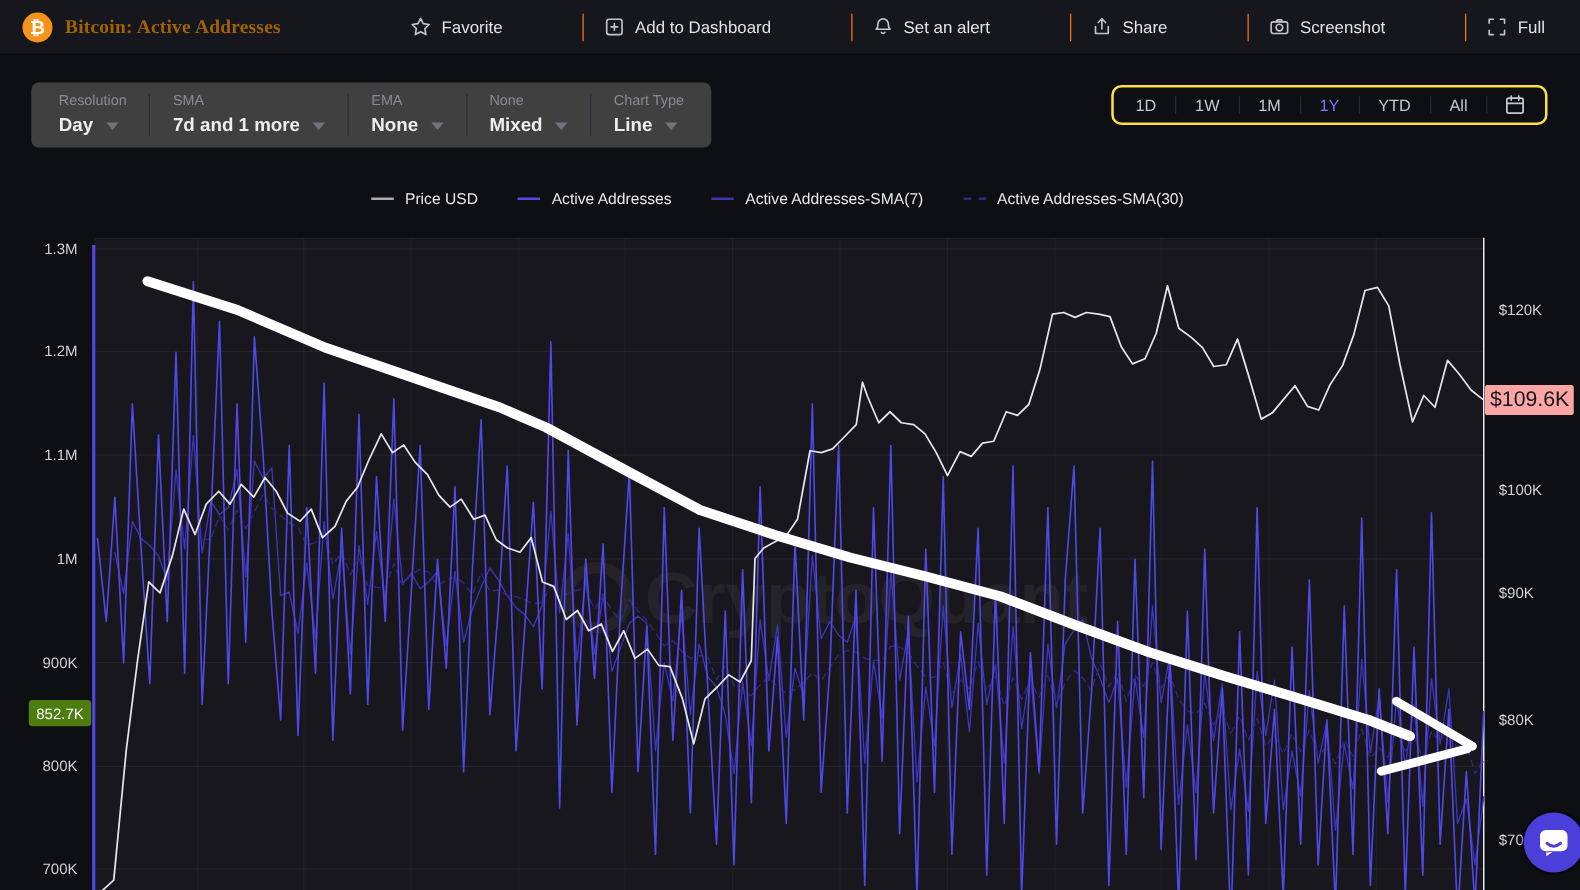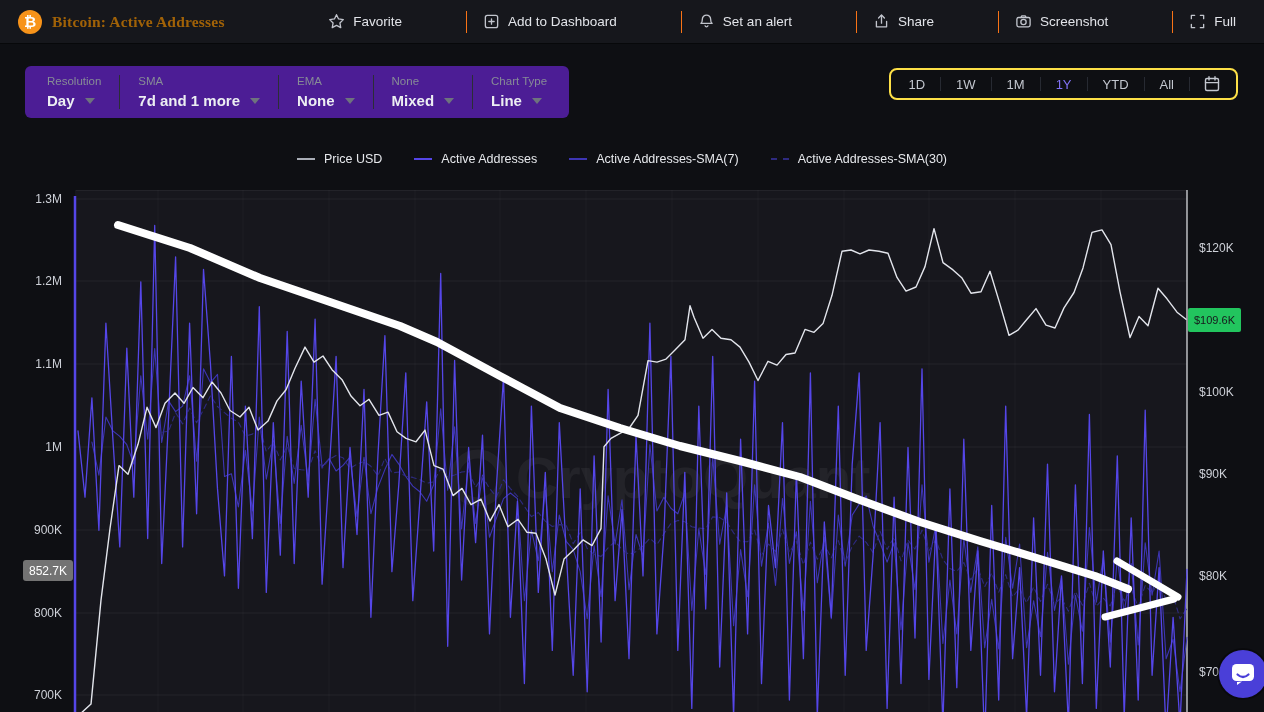--- a/index.html
+++ b/index.html
@@ -25,21 +25,21 @@
   .title{ font-size:15.5px; font-weight:bold; color:#a16207; letter-spacing:.2px;font-family:Liberation Serif, serif; }
   .actions{ margin-left:auto; display:flex; align-items:center; height:100%;gap:48px; }
   .action{
     display:flex; align-items:center; gap:8px; padding:0 16px; height:22px;
     font-size:13.5px; color:#e2e4e9; cursor:pointer; white-space:nowrap;
   }
   .action + .action{ border-left:1px solid #f97316; }
   .action svg{ stroke:#c2c5cd; }
   
   .pill{
-    position:absolute; top:66px; left:25px; background:#4c1d95; border-radius:6px;
+    position:absolute; top:66px; left:25px; background:#404040; border-radius:6px;
     display:inline-flex; align-items:stretch; padding:9px 4px;
   }
   .param{ padding:0 18px; cursor:pointer; }
   .param + .param{ border-left:1px solid #2b2e36; }
   .p-label{ font-size:11.5px; color:#878c96; margin-bottom:5px; }
   .p-value{ font-size:15px; font-weight:bold; color:#eceef2; display:flex; align-items:center; gap:10px; }
   .caret{ width:0; height:0; border-left:5px solid transparent; border-right:5px solid transparent; border-top:6px solid #6e737e; }
   .ranges{
     position:absolute; top:68px; right:26px; height:32px;
     border:2px solid #fde047; border-radius:8px;
@@ -62,21 +62,21 @@
   .chart svg{ position:absolute; top:0; left:0; }
   .ytick{ position:absolute; font-size:12px; color:#ced1d8; line-height:16px; }
   .ytick.left{ left:0; width:62px; text-align:right; }
   .ytick.right{ left:1199px; }
   .badge-left{
     position:absolute; left:23px; width:50px; height:21px; border-radius:3px;
     color:#fff; font-size:12px; display:flex; align-items:center; justify-content:center;
   }
   .badge-right{
     position:absolute; left:1188px; min-width:53px; height:24px; border-radius:2px;
-    background:#22c55e; color:#17181c; font-size:11px;
+    background:#fca5a5; color:#17181c; font-size:17px;
     display:flex; align-items:center; justify-content:center; padding:0 4px;
   }
   
   .chat{
     position:absolute; left:1219px; top:650px; width:48px; height:48px; border-radius:50%;
     display:flex; align-items:center; justify-content:center; cursor:pointer;
     box-shadow:0 0 0 2px rgba(0,0,0,.35);
   }
 </style>
 </head>
@@ -242,21 +242,21 @@
       <line x1="75" y1="6" x2="75" y2="522" stroke="#5546e8" stroke-width="2.5"></line>
       <line x1="1187" y1="0" x2="1187" y2="522" stroke="#e8eaef" stroke-width="1.2"></line>
       <polyline points="91.9,252.0 98.9,285.1 105.9,227.1 112.9,240.9 119.8,246.4 126.8,254.7 133.8,274.1 140.8,185.7 147.7,249.2 154.7,158.6 161.7,252.5 168.7,211.1 175.6,221.6 182.6,216.1 189.6,185.7 196.6,271.3 203.5,178.8 210.5,192.6 217.5,184.3 224.5,286.5 231.4,283.7 238.4,316.9 245.4,260.3 252.4,321.0 259.3,227.1 266.3,289.2 273.3,250.6 280.3,333.4 287.2,246.4 294.2,293.4 301.2,235.4 308.2,290.6 315.1,209.2 322.1,276.8 329.1,268.5 336.1,281.0 343.0,275.4 350.0,267.2 357.0,326.5 364.0,267.2 370.9,323.8 377.9,297.5 384.9,279.6 391.9,264.4 398.8,274.1 405.8,286.5 412.8,296.1 419.8,301.7 426.7,311.3 433.7,294.8 440.7,218.8 447.7,300.3 454.6,236.8 461.6,338.9 468.6,272.7 475.6,333.4 482.5,285.1 489.5,347.2 496.5,327.9 503.5,308.6 510.4,303.0 517.4,308.6 524.4,410.7 531.4,340.3 538.3,370.7 545.3,300.3 552.3,381.7 559.3,325.1 566.2,351.4 573.2,359.6 580.2,381.7 587.2,428.7 594.1,355.5 601.1,406.6 608.1,305.8 615.1,354.1 622.0,309.9 629.0,399.7 636.0,344.5 643.0,366.5 649.9,254.7 656.9,321.0 663.9,307.2 670.9,318.2 677.8,323.8 684.8,303.0 691.8,420.4 698.8,338.9 705.7,384.5 712.7,267.2 719.7,354.1 726.7,315.5 733.6,435.6 740.6,359.6 747.6,406.6 754.6,294.8 761.5,376.2 768.5,333.4 775.5,395.5 782.5,308.6 789.4,373.5 796.4,341.7 803.4,420.4 810.4,311.3 817.3,392.8 824.3,347.2 831.3,428.7 838.3,325.1 845.2,376.2 852.2,325.1 859.2,314.1 866.2,305.8 873.1,336.2 880.1,352.7 887.1,372.1 894.1,352.7 901.0,439.7 908.0,352.7 915.0,399.7 922.0,294.8 928.9,372.1 935.9,334.8 942.9,453.5 949.9,390.0 956.8,443.9 963.8,348.6 970.8,402.4 977.8,356.9 984.7,457.7 991.7,409.3 998.7,459.0 1005.7,347.2 1012.6,398.3 1019.6,354.1 1026.6,457.7 1033.6,410.7 1040.5,446.6 1047.5,362.4 1054.5,420.4 1061.5,387.3 1068.4,474.2 1075.4,405.2 1082.4,441.1 1089.4,337.6 1096.3,412.1 1103.3,367.9 1110.3,452.1 1117.3,367.9 1124.2,423.2 1131.2,373.5 1138.2,454.9 1145.2,352.7 1152.1,405.2 1159.1,361.0 1166.1,468.7 1173.1,449.4 1180.0,501.8 1187.0,447.3" fill="none" stroke="#3d35b4" stroke-width="1.1" stroke-linejoin="round" stroke-linecap="round"></polyline>
       <polyline points="161.7,242.3 168.7,241.1 175.6,222.6 182.6,234.0 189.6,218.1 196.6,232.8 203.5,219.7 210.5,205.7 217.5,216.5 224.5,222.6 231.4,228.3 238.4,232.1 245.4,246.0 252.4,244.1 259.3,235.8 266.3,261.6 273.3,252.1 280.3,269.9 287.2,255.9 294.2,278.5 301.2,279.8 308.2,280.4 315.1,260.7 322.1,278.2 329.1,269.3 336.1,265.5 343.0,267.7 350.0,278.5 357.0,274.1 364.0,271.5 370.9,276.3 377.9,285.8 384.9,268.3 391.9,283.0 398.8,282.0 405.8,286.2 412.8,287.4 419.8,289.7 426.7,293.2 433.7,291.9 440.7,278.5 447.7,287.1 454.6,284.9 461.6,282.0 468.6,281.4 475.6,297.3 482.5,286.8 489.5,298.3 496.5,306.9 503.5,289.7 510.4,298.6 517.4,306.2 524.4,316.4 531.4,326.6 538.3,322.5 545.3,331.1 552.3,336.5 559.3,334.6 566.2,335.2 573.2,353.7 580.2,342.6 587.2,358.5 594.1,364.5 601.1,366.4 608.1,357.8 615.1,351.5 622.0,359.4 629.0,364.5 636.0,361.7 643.0,355.9 649.9,348.3 656.9,354.7 663.9,343.8 670.9,333.6 677.8,330.4 684.8,331.7 691.8,336.8 698.8,338.1 705.7,338.7 712.7,326.9 719.7,327.6 726.7,332.0 733.6,342.9 740.6,351.8 747.6,351.8 754.6,340.0 761.5,365.2 768.5,354.0 775.5,361.3 782.5,339.4 789.4,362.0 796.4,351.5 803.4,374.7 810.4,352.1 817.3,369.3 824.3,354.3 831.3,368.0 838.3,350.5 845.2,373.1 852.2,356.2 859.2,346.1 866.2,352.4 873.1,362.6 880.1,341.3 887.1,359.4 894.1,347.0 901.0,370.9 908.0,350.2 915.0,359.1 922.0,340.0 928.9,361.0 935.9,349.6 942.9,369.6 949.9,378.5 956.8,381.4 963.8,372.5 970.8,390.0 977.8,377.9 984.7,396.7 991.7,383.0 998.7,402.4 1005.7,384.6 1012.6,406.9 1019.6,398.3 1026.6,413.0 1033.6,397.0 1040.5,411.4 1047.5,394.2 1054.5,413.6 1061.5,407.9 1068.4,421.2 1075.4,401.5 1082.4,415.2 1089.4,393.2 1096.3,416.5 1103.3,408.2 1110.3,415.8 1117.3,395.8 1124.2,411.0 1131.2,398.9 1138.2,417.1 1145.2,395.4 1152.1,403.1 1159.1,391.0 1166.1,410.1 1173.1,405.0 1180.0,428.9 1187.0,418.2" fill="none" stroke="#2e2a80" stroke-width="1.1" stroke-linejoin="round" stroke-linecap="round" stroke-dasharray="5,4"></polyline>
       <polyline points="78.0,240.9 85.0,307.2 91.9,207.8 98.9,340.3 105.9,133.2 112.9,249.2 119.8,356.9 126.8,158.1 133.8,307.2 140.8,91.8 147.7,348.6 154.7,35.5 161.7,373.5 168.7,224.4 175.6,67.0 182.6,356.9 189.6,133.2 196.6,323.8 203.5,79.4 210.5,174.7 217.5,298.9 224.5,385.9 231.4,166.4 238.4,398.3 245.4,216.1 252.4,348.6 259.3,116.7 266.3,402.4 273.3,232.6 280.3,365.2 287.2,141.5 294.2,373.5 301.2,191.2 308.2,307.2 315.1,129.1 322.1,394.2 329.1,282.3 336.1,166.4 343.0,377.6 350.0,257.5 357.0,344.5 364.0,199.5 370.9,427.3 377.9,265.8 384.9,145.7 391.9,381.7 398.8,294.8 405.8,182.9 412.8,410.7 419.8,311.3 426.7,211.9 433.7,361.0 440.7,83.5 447.7,456.3 454.6,170.5 461.6,390.0 468.6,257.5 475.6,352.7 482.5,245.1 489.5,443.9 496.5,294.8 503.5,187.1 510.4,427.3 517.4,311.3 524.4,493.6 531.4,216.1 538.3,402.4 545.3,282.3 552.3,460.4 559.3,232.6 566.2,361.0 573.2,485.3 580.2,298.9 587.2,501.8 594.1,265.8 601.1,452.1 608.1,199.5 615.1,410.7 622.0,319.6 629.0,468.7 636.0,245.1 643.0,385.9 649.9,133.2 656.9,443.9 663.9,344.5 670.9,166.4 677.8,460.4 684.8,282.3 691.8,518.4 698.8,216.1 705.7,419.0 712.7,166.4 719.7,477.0 726.7,303.0 733.6,526.7 740.6,249.2 747.6,443.9 754.6,191.2 761.5,493.6 768.5,315.5 775.5,377.6 782.5,232.6 789.4,510.1 796.4,282.3 803.4,468.7 810.4,182.9 817.3,526.7 824.3,332.0 831.3,427.3 838.3,216.1 845.2,485.3 852.2,274.1 859.2,182.9 866.2,460.4 873.1,365.2 880.1,232.6 887.1,518.4 894.1,307.2 901.0,493.6 908.0,257.5 915.0,448.0 922.0,178.8 928.9,489.4 935.9,336.2 942.9,535.0 949.9,298.9 956.8,497.7 963.8,249.2 970.8,460.4 977.8,361.0 984.7,551.5 991.7,315.5 998.7,510.1 1005.7,216.1 1012.6,468.7 1019.6,377.6 1026.6,526.7 1033.6,327.9 1040.5,485.3 1047.5,274.1 1054.5,501.8 1061.5,385.9 1068.4,535.0 1075.4,294.8 1082.4,493.6 1089.4,224.4 1096.3,518.4 1103.3,361.0 1110.3,477.0 1117.3,265.8 1124.2,526.7 1131.2,327.9 1138.2,510.1 1145.2,220.2 1152.1,485.3 1159.1,377.6 1166.1,543.3 1173.1,427.3 1180.0,535.0 1187.0,379.5" fill="none" stroke="#5546e8" stroke-width="1.3" stroke-linejoin="round" stroke-linecap="round"></polyline>
       <polyline points="82.0,522.3 91.0,514.1 101.0,410.1 110.0,338.6 119.0,275.6 128.0,284.3 138.0,254.3 147.0,217.3 156.0,237.6 165.0,213.3 175.0,203.0 184.0,213.3 193.0,197.5 203.0,207.7 212.0,192.0 221.0,203.0 230.0,220.5 240.0,227.0 249.0,217.3 258.0,240.1 268.0,231.1 277.0,210.9 286.0,199.8 295.0,178.2 305.0,157.1 314.0,172.1 323.0,166.0 332.0,179.7 342.0,189.7 351.0,206.1 360.0,215.7 369.0,209.3 379.0,225.4 388.0,222.1 397.0,241.8 406.0,248.4 416.0,251.8 425.0,240.1 434.0,275.6 443.0,279.1 453.0,305.6 462.0,298.4 471.0,314.6 481.0,309.2 490.0,331.1 499.0,314.6 508.0,336.7 518.0,329.3 527.0,342.3 536.0,343.3 546.0,369.1 555.0,405.0 564.0,369.1 574.0,359.4 583.0,349.9 592.0,355.6 601.0,338.6 604.0,256.8 611.0,248.4 620.0,243.4 629.0,238.5 638.0,225.4 648.0,170.6 657.0,172.1 666.0,169.1 675.0,160.0 685.0,149.7 690.0,115.8 694.0,127.2 703.0,148.2 712.0,139.4 721.0,148.2 731.0,149.7 740.0,157.1 749.0,172.1 758.0,190.5 768.0,171.3 777.0,175.1 786.0,164.5 795.0,163.0 805.0,139.4 814.0,142.3 823.0,133.6 832.0,105.3 842.0,61.3 851.0,60.0 860.0,63.9 869.0,60.0 879.0,61.3 888.0,63.3 897.0,87.4 906.0,101.1 916.0,97.0 925.0,76.6 934.0,38.6 943.0,72.6 953.0,79.9 962.0,88.1 971.0,103.2 981.0,101.8 990.0,81.3 999.0,110.9 1009.0,145.3 1018.0,140.1 1027.0,129.3 1036.0,118.6 1046.0,135.1 1055.0,138.0 1064.0,117.9 1074.0,102.5 1083.0,77.9 1092.0,42.4 1102.0,39.9 1111.0,54.7 1120.0,101.8 1130.0,147.5 1139.0,126.4 1148.0,135.8 1158.0,98.3 1167.0,108.8 1177.0,122.2 1186.0,129.3" fill="none" stroke="#e3e5ec" stroke-width="1.4" stroke-linejoin="round" stroke-linecap="round"></polyline>
       <polyline points="118.0,35.0 190.0,58.0 260.0,88.0 330.0,112.0 400.0,136.0 437.0,152.0 500.0,186.0 560.0,218.0 620.0,238.0 680.0,256.0 740.0,271.0 800.0,287.0 860.0,310.0 920.0,332.0 980.0,351.0 1040.0,369.0 1095.0,386.0 1128.0,399.0" fill="none" stroke="#ffffff" stroke-width="8" stroke-linejoin="round" stroke-linecap="round"></polyline>
       <polyline points="1117.0,371.0 1178.0,407.0" fill="none" stroke="#ffffff" stroke-width="7" stroke-linejoin="round" stroke-linecap="round"></polyline>
       <polyline points="1105.0,427.0 1174.0,409.0" fill="none" stroke="#ffffff" stroke-width="7" stroke-linejoin="round" stroke-linecap="round"></polyline>
     </svg>
-  <div class="badge-left" id="badgeL" style="top: 370px; background: #737373;">852.7K</div>
+  <div class="badge-left" id="badgeL" style="top: 370px; background: #4d7c0f;">852.7K</div>
   <div class="badge-right" id="badgeR" style="top: 118px;">$109.6K</div>
 <div class="ytick left" style="top: 1px;">1.3M</div>
     <div class="ytick left" style="top: 83px;">1.2M</div>
     <div class="ytick left" style="top: 166px;">1.1M</div>
     <div class="ytick left" style="top: 249px;">1M</div>
     <div class="ytick left" style="top: 332px;">900K</div>
     <div class="ytick left" style="top: 415px;">800K</div>
     <div class="ytick left" style="top: 497px;">700K</div>
     <div class="ytick right" style="top: 50px;">$120K</div>
     <div class="ytick right" style="top: 194px;">$100K</div>

